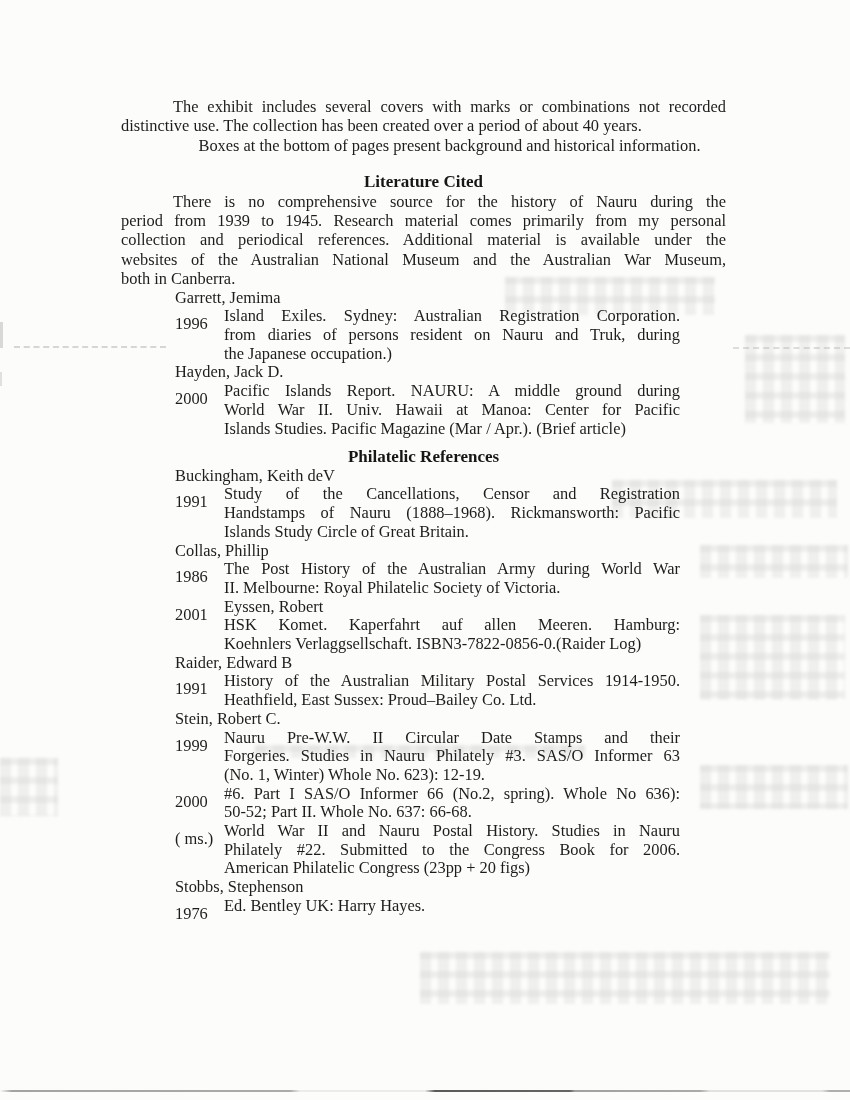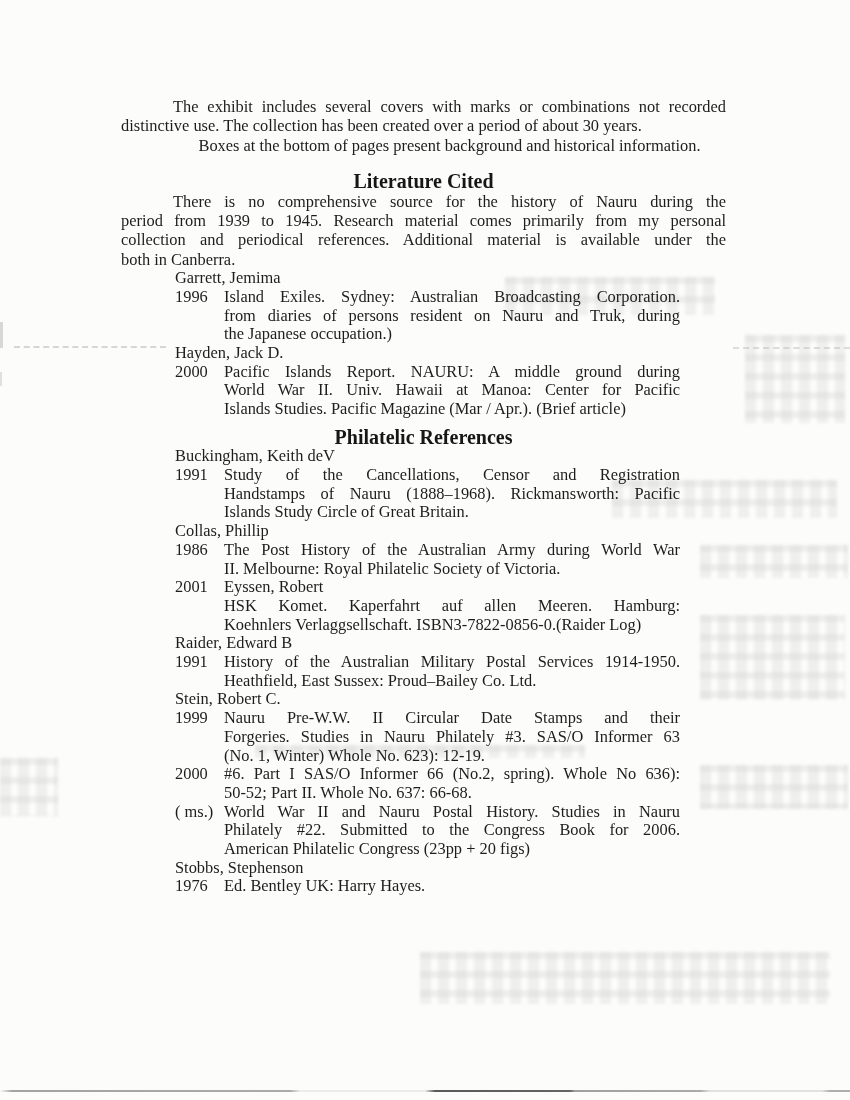--- a/index.html
+++ b/index.html
@@ -12,29 +12,29 @@
   .content { position:absolute; left:121px; top:97px; width:605px; font-size:16.4px; }
 
   
   .pline { line-height:19.4px; white-space:nowrap; }
   .pline.j { text-align:justify; text-align-last:justify; -moz-text-align-last:justify; text-justify:inter-word; width:605px; }
   .pline.indent { margin-left:52px;text-align:center; }
   .pline.indent.j { width:553px; }
 
   .sec-heading {
     font-weight:bold; text-align:center; line-height:19.4px;
-    font-size:20px; margin-top:17px; color:#161616;
+    font-size:17px; margin-top:17px; color:#161616;
   }
   .sec-heading.tight { margin-top:9px; }
 
   
   .reflist { margin-left:54px; }
   .ref-author { line-height:18.7px; white-space:nowrap; }
   .ref-entry { position:relative; padding-left:49px; }
-  .ref-label { position:absolute; left:0; top:0; line-height:18.7px; }
+  .ref-label { position:absolute; left:0; top:8px; line-height:18.7px; }
   .eline { line-height:18.7px; white-space:nowrap; }
   .eline.j { width:456px; text-align:justify; text-align-last:justify; -moz-text-align-last:justify; text-justify:inter-word; }
   .eline.wide { width:auto; }
   sup { font-size:0.6em; vertical-align:super; line-height:0; }
 
   
   .dash-left  { position:absolute; top:346px; left:14px;  width:152px; height:0; border-top:2px dashed rgba(125,125,125,.30); }
   .dash-right { position:absolute; top:347px; left:733px; width:117px; height:0; border-top:2px dashed rgba(140,140,140,.28); }
   .edge-left-tick  { position:absolute; left:0; top:322px; width:3px; height:26px; background:rgba(150,150,150,.35); }
   .edge-left-tick2 { position:absolute; left:0; top:372px; width:2px; height:14px; background:rgba(160,160,160,.30); }
@@ -80,37 +80,38 @@
   <div class="ghost g4"></div>
   <div class="ghost g5"></div>
   <div class="ghost g6"></div>
   <div class="ghost g7"></div>
   <div class="ghost g8"></div>
   <div class="ghost g9"></div>
 
   <div class="content">
       <div class="para">
         <div class="pline j indent">The exhibit includes several covers with marks or combinations not recorded</div>
-        <div class="pline">distinctive use. The collection has been created over a period of about 30 years.</div>
+        <div class="pline">distinctive use. The collection has been created over a period of about 40 years.</div>
       </div>
       <div class="para">
         <div class="pline indent">Boxes at the bottom of pages present background and historical information.</div>
       </div>
       <div class="sec-heading">Literature Cited</div>
       <div class="para">
         <div class="pline j indent">There is no comprehensive source for the history of Nauru during the</div>
         <div class="pline j">period from 1939 to 1945. Research material comes primarily from my personal</div>
         <div class="pline j">collection and periodical references. Additional material is available under the</div>
+        <div class="pline j">websites of the Australian National Museum and the Australian War Museum,</div>
         <div class="pline">both in Canberra.</div>
       </div>
       <div class="reflist">
         <div class="ref-author">Garrett, Jemima</div>
         <div class="ref-entry">
           <span class="ref-label">1996</span>
-          <div class="eline j"><span>Island Exiles. Sydney: Australian Broadcasting Corporation.</span></div>
+          <div class="eline j"><span>Island Exiles. Sydney: Australian Registration Corporation.</span></div>
           <div class="eline j"><span>from diaries of persons resident on Nauru and Truk, during</span></div>
           <div class="eline"><span>the Japanese occupation.)</span></div>
         </div>
         <div class="ref-author">Hayden, Jack D.</div>
         <div class="ref-entry">
           <span class="ref-label">2000</span>
           <div class="eline j"><span>Pacific Islands Report. NAURU: A middle ground during</span></div>
           <div class="eline j"><span>World War II. Univ. Hawaii at Manoa: Center for Pacific</span></div>
           <div class="eline"><span>Islands Studies. Pacific Magazine (Mar / Apr.). (Brief article)</span></div>
         </div>

